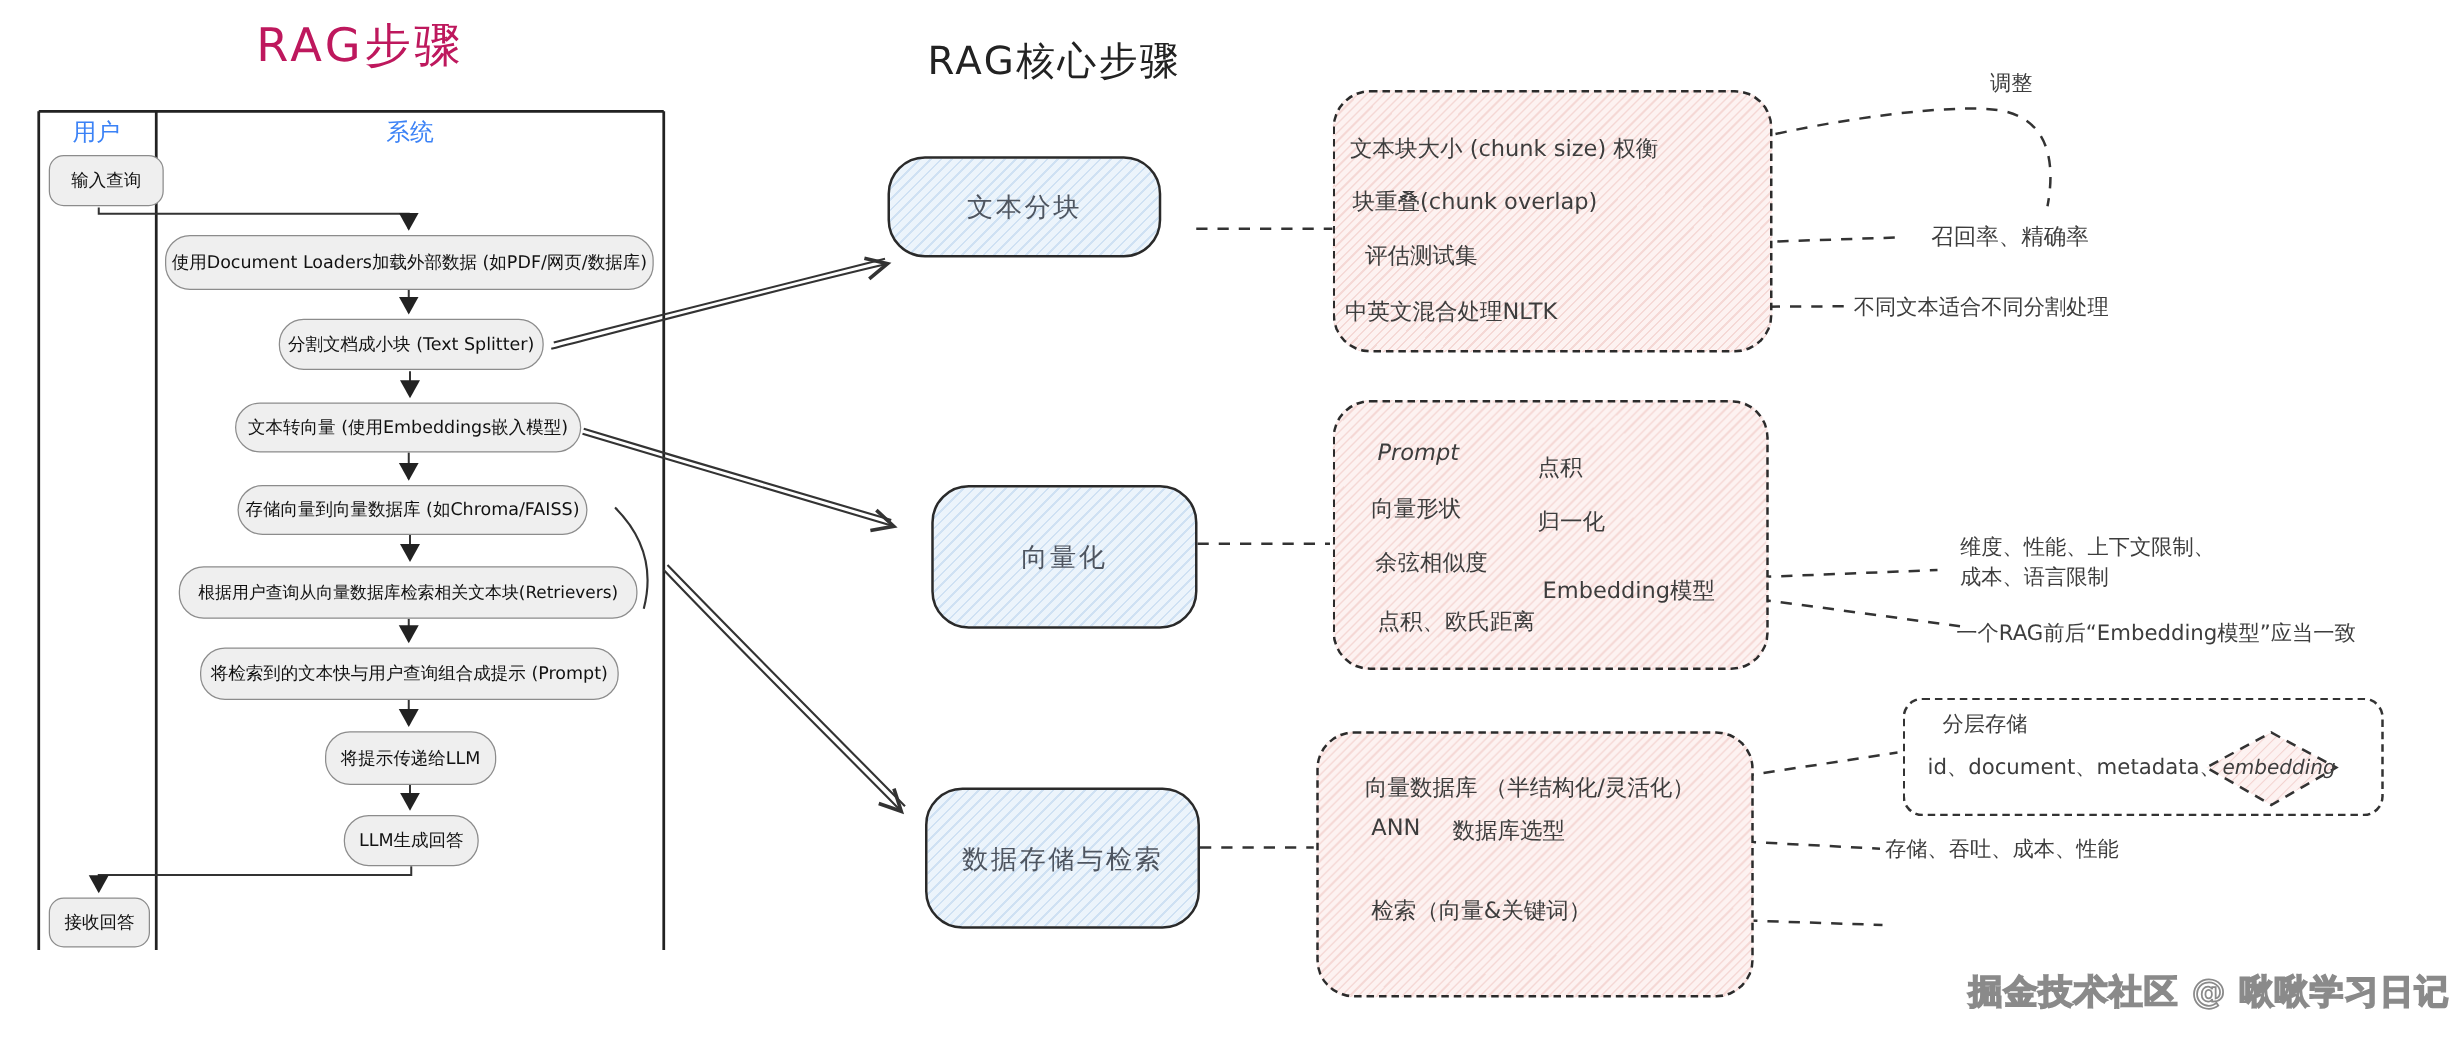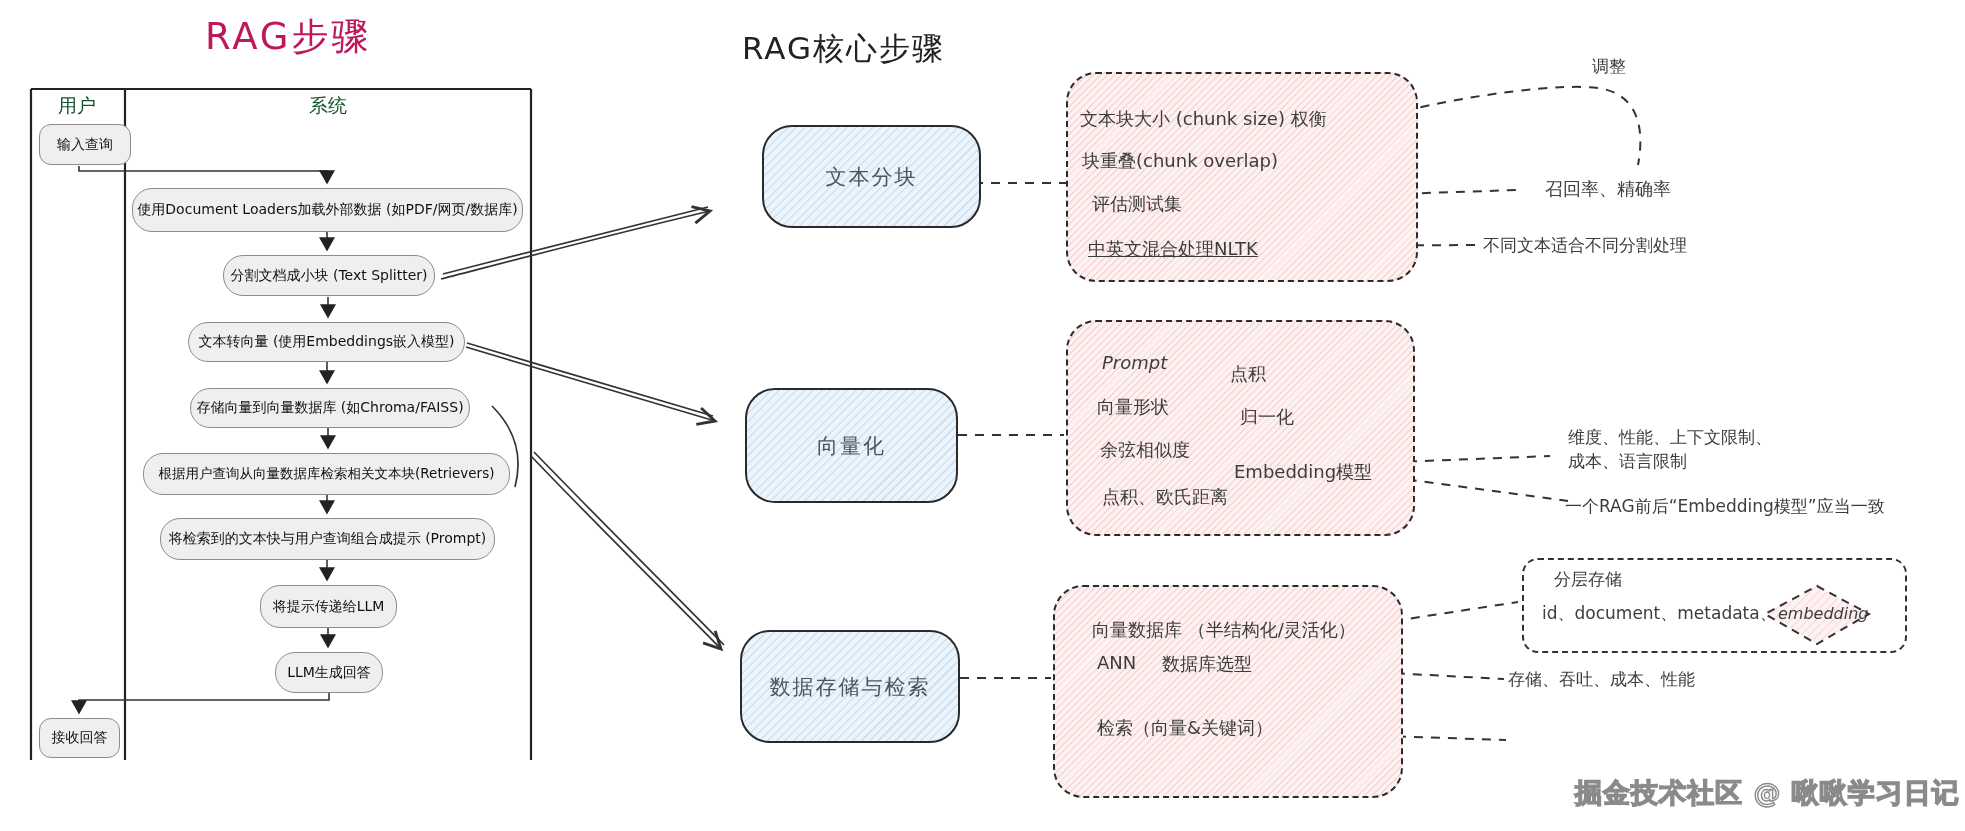--- a/index.html
+++ b/index.html
@@ -2,21 +2,21 @@
 <html><head>
 <meta charset="utf-8">
 <style>
   html,body{margin:0;padding:0;background:#ffffff;}
   #stage{position:relative;width:1965px;height:831px;background:#ffffff;overflow:hidden;
          font-family:"DejaVu Sans","Liberation Sans",sans-serif;color:#222;}
   #overlay{position:absolute;left:0;top:0;width:1965px;height:831px;pointer-events:none;}
   .abs{position:absolute;}
   
   .fc-title{font-size:37px;letter-spacing:3px;color:#be185d;font-weight:500;}
-  .lane-label{font-size:19px;color:#14532d;}
+  .lane-label{font-size:19px;color:#3b82f6;}
   .fbox{position:absolute;background:#efefef;border:1.4px solid #8c8c8c;border-radius:20px;
         display:flex;align-items:center;justify-content:center;font-size:14px;color:#111;
         white-space:nowrap;box-sizing:border-box;}
   .fbox.small{border-radius:12px;}
   
   .mm-title{font-size:31px;letter-spacing:2px;color:#222;font-weight:500;}
   .bluenode{position:absolute;border:2px solid #2a2a2a;border-radius:30px;
             background:repeating-linear-gradient(135deg,#ecf4fb 0px,#ecf4fb 4.5px,#cfe1f3 4.5px,#cfe1f3 6px);
             display:flex;align-items:center;justify-content:center;
             font-size:21px;color:#4e5560;letter-spacing:2px;box-sizing:border-box;}
@@ -109,36 +109,36 @@
   <div class="fbox" style="left:188px;top:322px;width:277px;height:40px;">文本转向量 (使用Embeddings嵌入模型)</div>
   <div class="fbox" style="left:190px;top:388px;width:280px;height:40px;">存储向量到向量数据库 (如Chroma/FAISS)</div>
   <div class="fbox" style="left:143px;top:453px;width:367px;height:42px;font-size:13.5px;">根据用户查询从向量数据库检索相关文本块(Retrievers)</div>
   <div class="fbox" style="left:160px;top:518px;width:335px;height:42px;">将检索到的文本快与用户查询组合成提示 (Prompt)</div>
   <div class="fbox" style="left:260px;top:585px;width:137px;height:43px;">将提示传递给LLM</div>
   <div class="fbox" style="left:275px;top:652px;width:108px;height:41px;">LLM生成回答</div>
   <div class="fbox small" style="left:39px;top:718px;width:81px;height:40px;">接收回答</div>
 
   <div class="abs mm-title" style="left:742px;top:28px;">RAG核心步骤</div>
 
-  <div class="bluenode" style="left:762px;top:125px;width:219px;height:103px;">文本分块</div>
+  <div class="bluenode" style="left:710px;top:125px;width:219px;height:81px;">文本分块</div>
   <div class="bluenode" style="left:745px;top:388px;width:213px;height:115px;">向量化</div>
   <div class="bluenode" style="left:740px;top:630px;width:220px;height:113px;">数据存储与检索</div>
 
   <div class="pinkbox" style="left:1066px;top:72px;width:352px;height:210px;text-align:right;">
     <span style="left:12px;top:33px;">文本块大小 (chunk size) 权衡</span>
     <span style="left:14px;top:75px;">块重叠(chunk overlap)</span>
     <span style="left:24px;top:118px;">评估测试集</span>
-    <span style="left:20px;top:163px;text-decoration:underline;">中英文混合处理NLTK</span>
+    <span style="left:8px;top:163px;">中英文混合处理NLTK</span>
   </div>
 
   <div class="pinkbox" style="left:1066px;top:320px;width:349px;height:216px;">
     <span style="left:34px;top:30px;font-style:italic;">Prompt</span>
     <span style="left:162px;top:40px;">点积</span>
     <span style="left:29px;top:73px;">向量形状</span>
-    <span style="left:172px;top:83px;">归一化</span>
+    <span style="left:162px;top:83px;">归一化</span>
     <span style="left:32px;top:116px;">余弦相似度</span>
     <span style="left:166px;top:138px;">Embedding模型</span>
     <span style="left:34px;top:163px;">点积、欧氏距离</span>
   </div>
 
   <div class="pinkbox" style="left:1053px;top:585px;width:350px;height:213px;">
     <span style="left:37px;top:31px;">向量数据库 （半结构化/灵活化）</span>
     <span style="left:42px;top:65px;">ANN</span>
     <span style="left:107px;top:65px;">数据库选型</span>
     <span style="left:42px;top:129px;">检索（向量&amp;关键词）</span>

